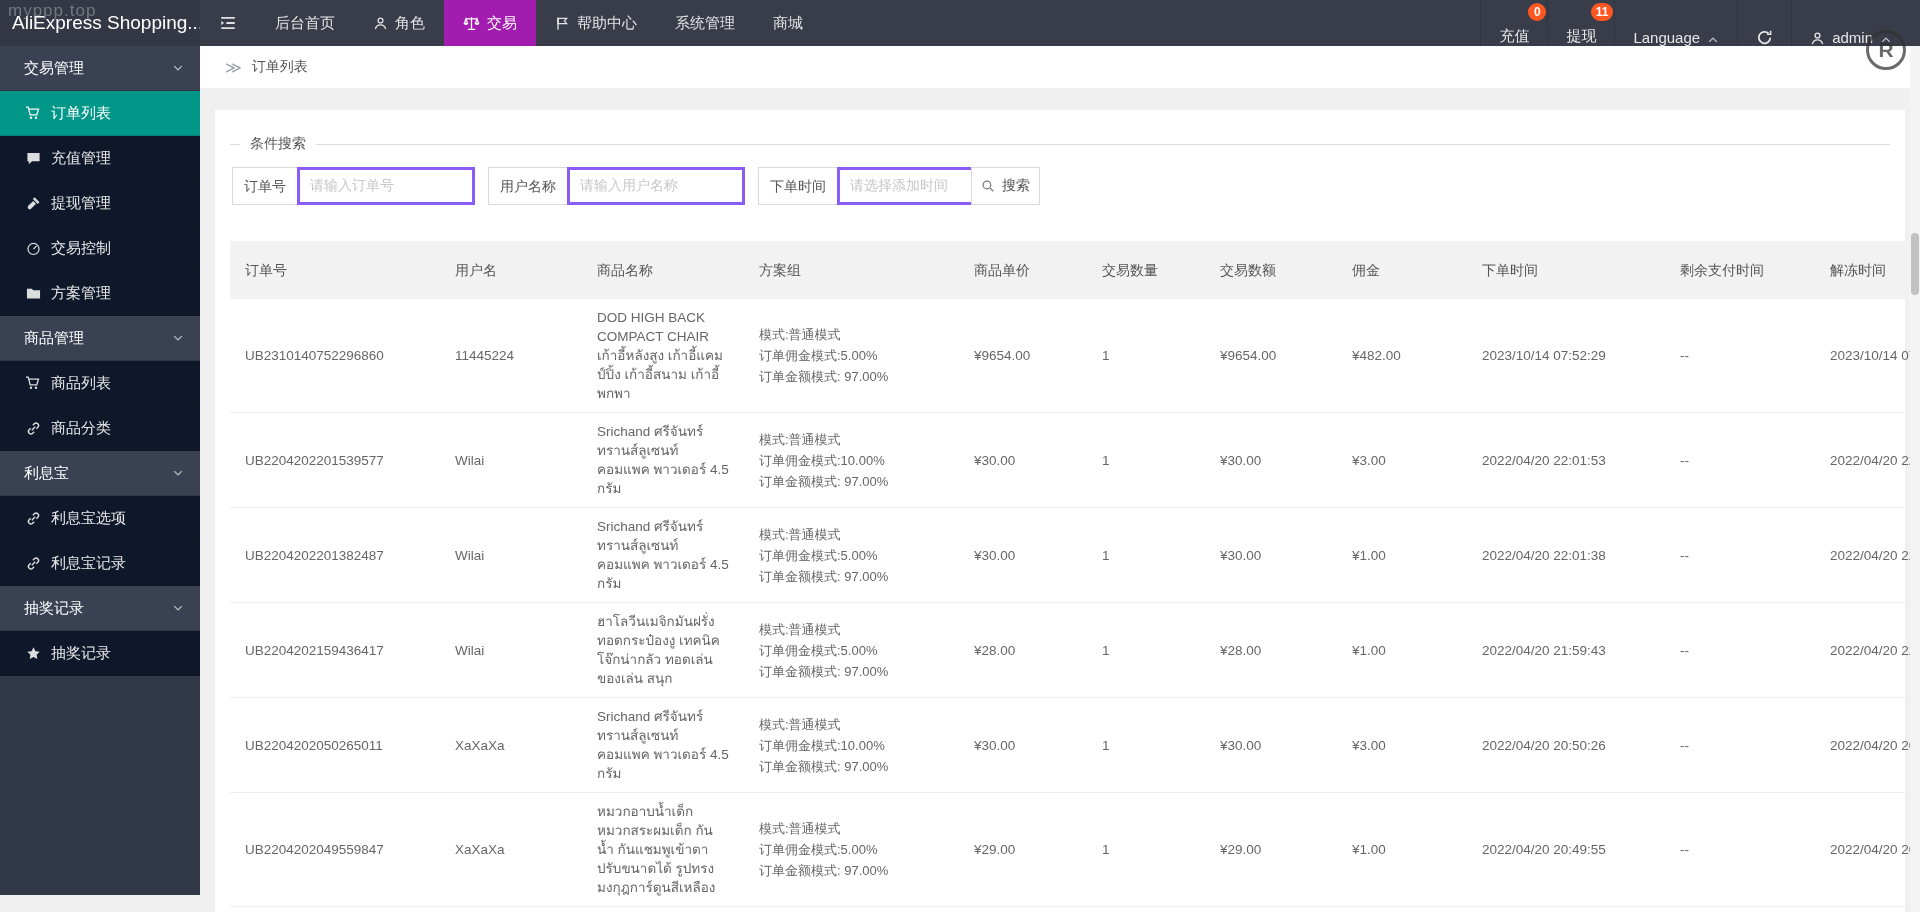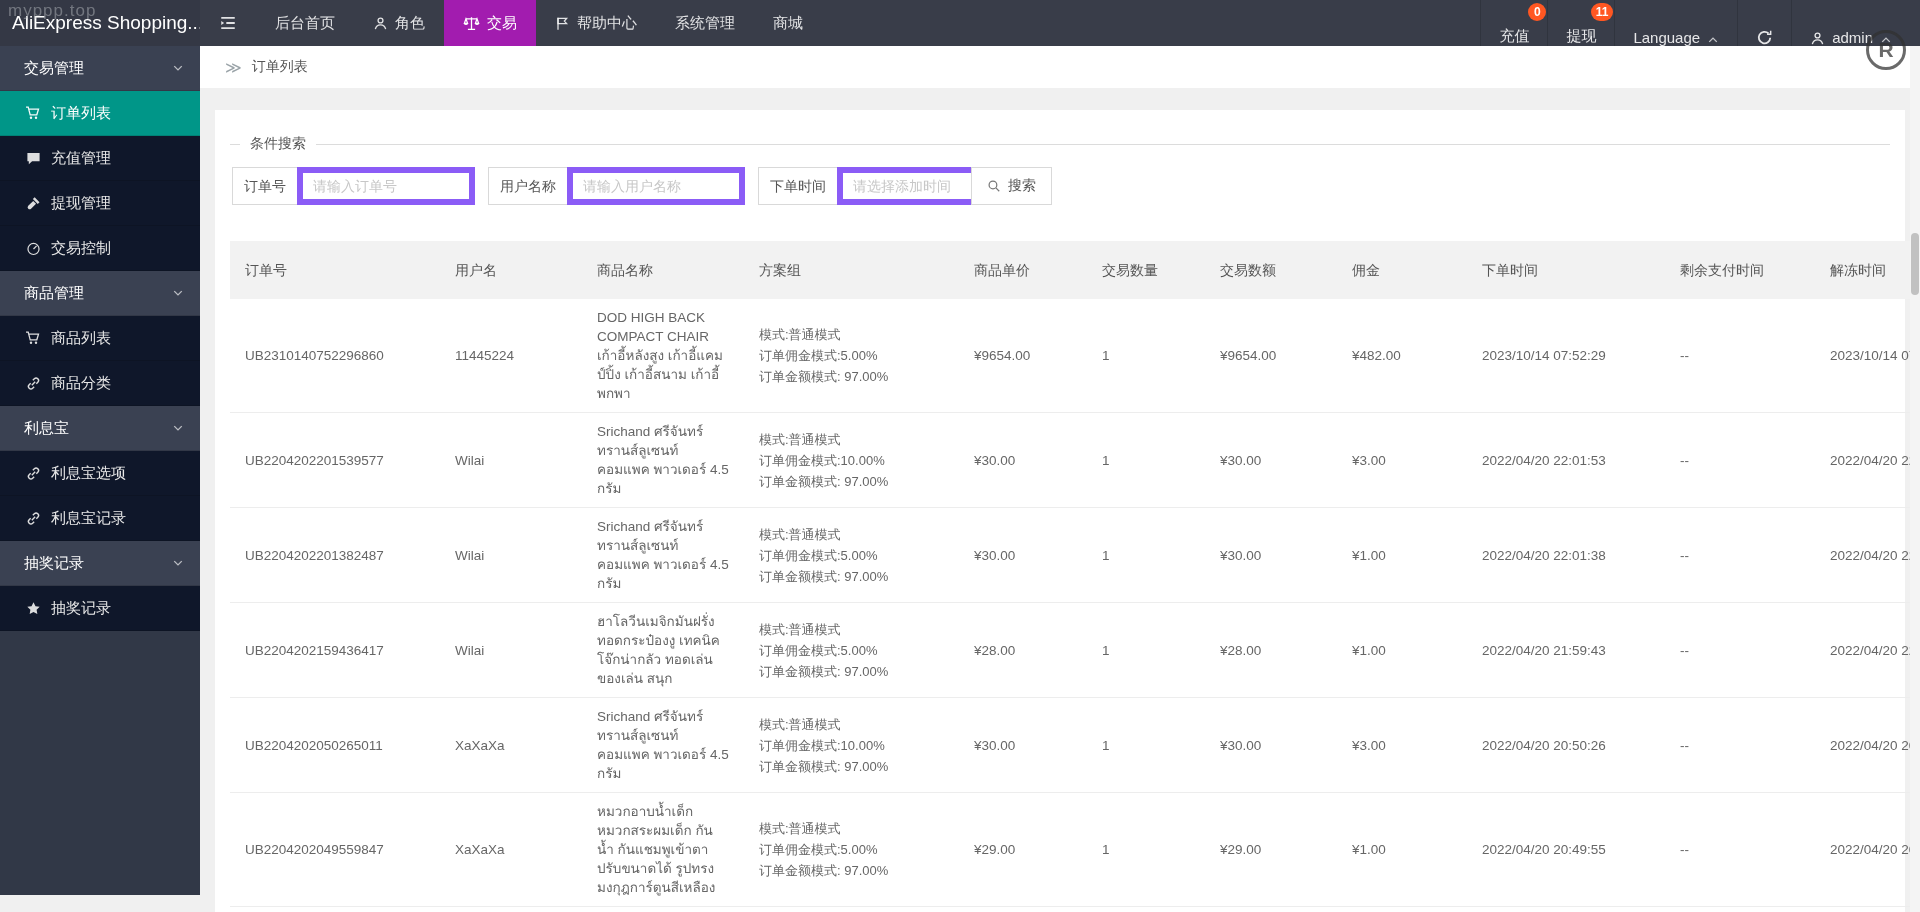--- a/index.html
+++ b/index.html
@@ -37,24 +37,24 @@
   .main{position:absolute;left:200px;top:46px;right:0;bottom:0;overflow:hidden}
   .breadcrumb{height:42px;background:#fff;display:flex;align-items:center;padding-left:25px;color:#555}
   .caret{color:#9aa3a8;font-size:16px;margin-right:10px}
   .card{margin:22px 15px 0;background:#fff;min-height:830px;padding:15px;box-sizing:border-box}
   
   fieldset.search-set{border:none;border-top:1px solid #dcdcdc;margin:10px 0 0;padding:0}
   fieldset.search-set legend{margin-left:10px;padding:0 10px;color:#555;font-size:14px}
   .form-row{display:flex;align-items:center;margin:14px 0 0 2px}
   .fgroup{display:flex;margin-right:13px}
   .flabel{height:36px;line-height:36px;padding:0 11px;border:1px solid #d9d9d9;background:#fff;color:#555;white-space:nowrap}
-  .finput{height:38px;width:178px;box-sizing:border-box;border:6px solid #8b5cf6;margin-left:-1px;
-          padding:0 10px;color:#666;font-size:14px;outline:none;font-family:Liberation Sans, sans-serif}
+  .finput{height:38px;width:178px;box-sizing:border-box;border:3px solid #8b5cf6;margin-left:-1px;
+          padding:0 10px;color:#666;font-size:14px;outline:none;font-family:Liberation Mono, monospace}
   .finput::placeholder{color:#c7c7c7}
-  .search-btn{display:flex;align-items:center;gap:7px;height:38px;padding:0 15px;border:1px solid #d9d9d9;
+  .search-btn{display:flex;align-items:center;gap:7px;height:38px;padding:0 9px;border:1px solid #d9d9d9;
               background:#fff;color:#555;font-size:14px;cursor:pointer;margin-left:3px;font-family:inherit}
   .search-btn .ic{display:flex;color:#777}
   
   .table{display:table;width:100%;table-layout:fixed;margin-top:36px}
   .trow{display:table-row}
   .cell{display:table-cell;vertical-align:middle;padding:9px 15px;border-bottom:1px solid #ededed;
         font-size:13.5px;color:#666;word-break:break-word;line-height:19px}
   .thead .cell{background:#f2f2f2;color:#555;font-size:14px;border-bottom:none;padding:10px 15px}
   .c1{width:180px}.c2{width:112px}.c3{width:132px}.c4{width:185px}.c5{width:98px}.c6{width:88px}
   .c7{width:102px}.c8{width:100px}.c9{width:168px}.c10{width:120px}.c11{width:170px}.c13{width:auto}
@@ -238,20 +238,29 @@
         <span class="ic">
           <svg viewBox="0 0 16 16" width="15" height="15" fill="none" stroke="currentColor" stroke-width="1.3">
             <circle cx="8" cy="8.5" r="5.9"></circle>
             <path d="M8 8.5l3.3-3.3"></path>
           </svg>
         </span>
         <span>交易控制</span>
 
       </li>
 
+      <li class="side-item item">
+        <span class="ic">
+          <svg viewBox="0 0 16 16" width="15" height="15" fill="currentColor">
+            <path d="M1 2.8h5.2l1.5 1.8H15v8.6H1z"></path>
+          </svg>
+        </span>
+        <span>方案管理</span>
+
+      </li>
 
       <li class="side-item group">
 
         <span>商品管理</span>
         <span class="chev">
           <svg viewBox="0 0 16 16" width="12" height="12" fill="none" stroke="currentColor" stroke-width="1.8">
             <path d="M3 5.5l5 5 5-5"></path>
           </svg>
         </span>
       </li>

